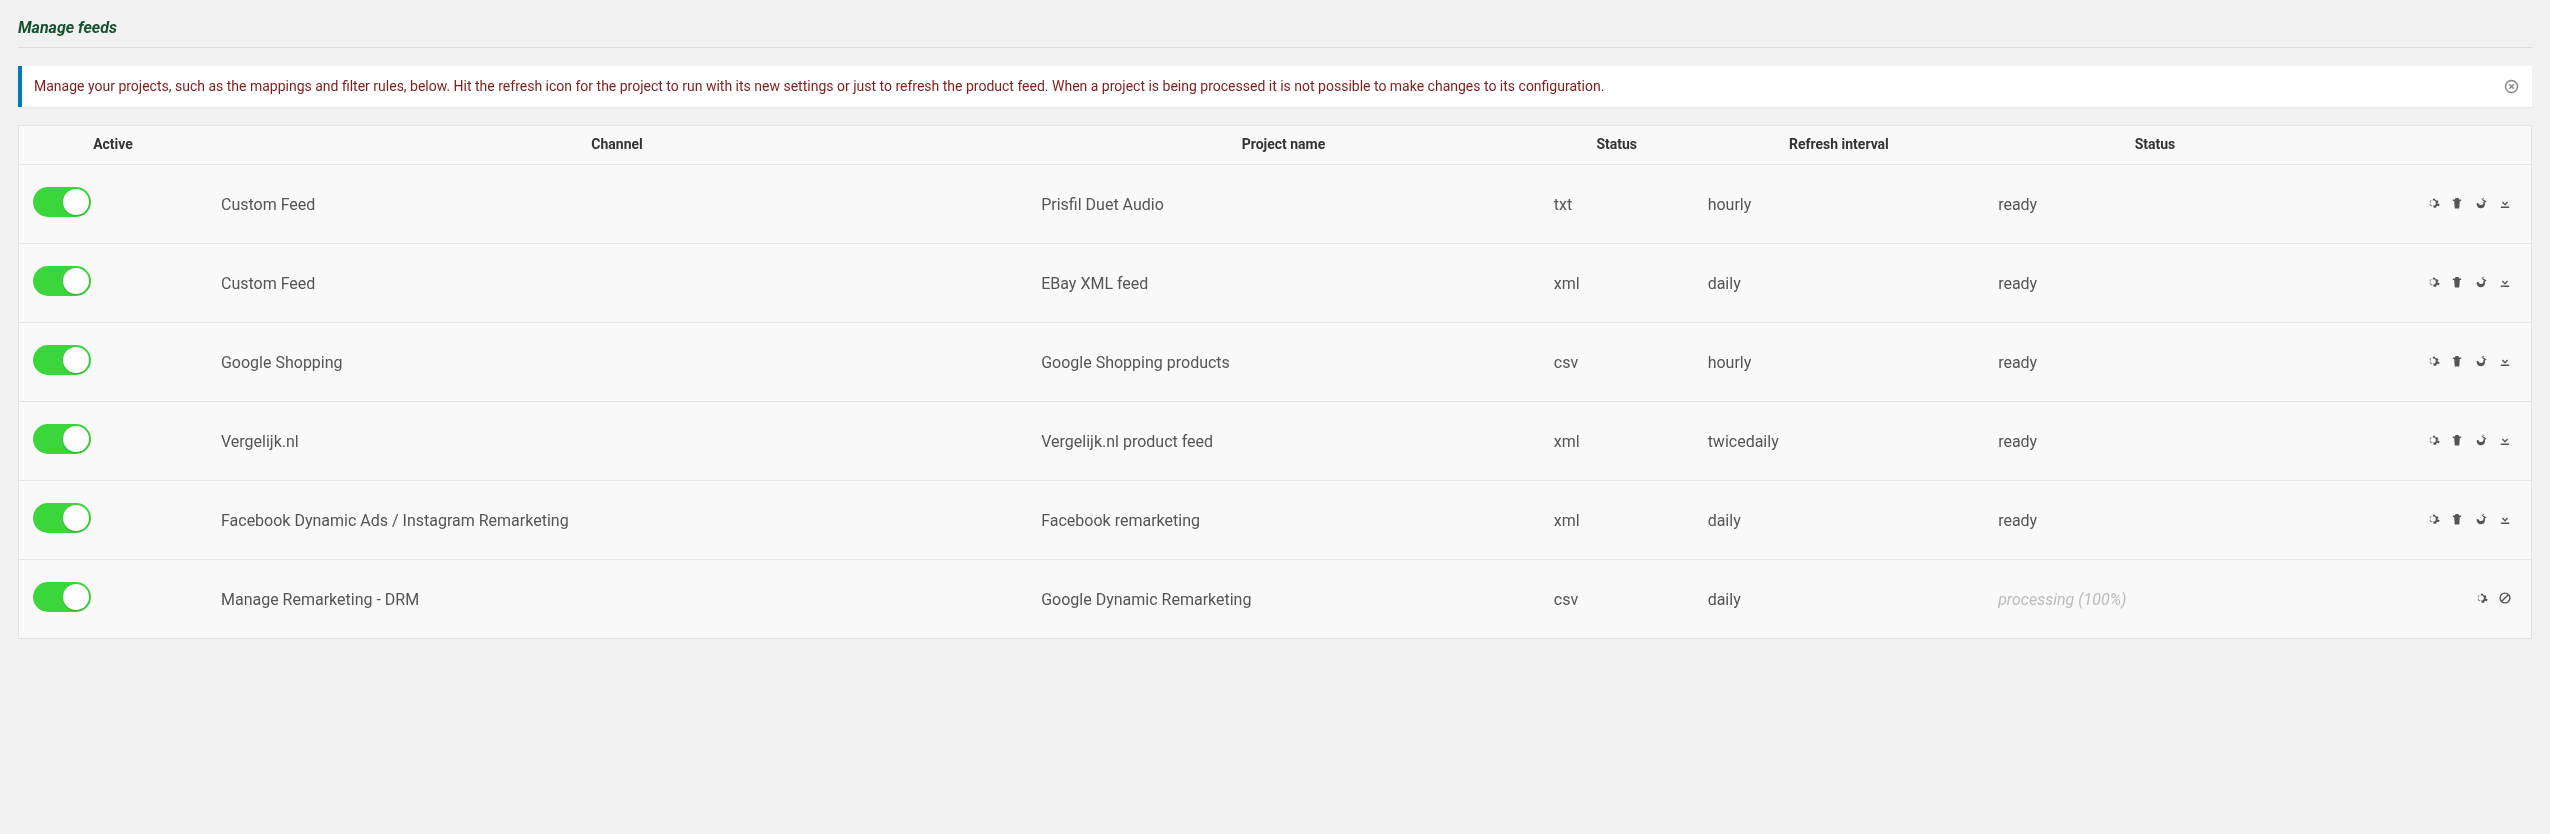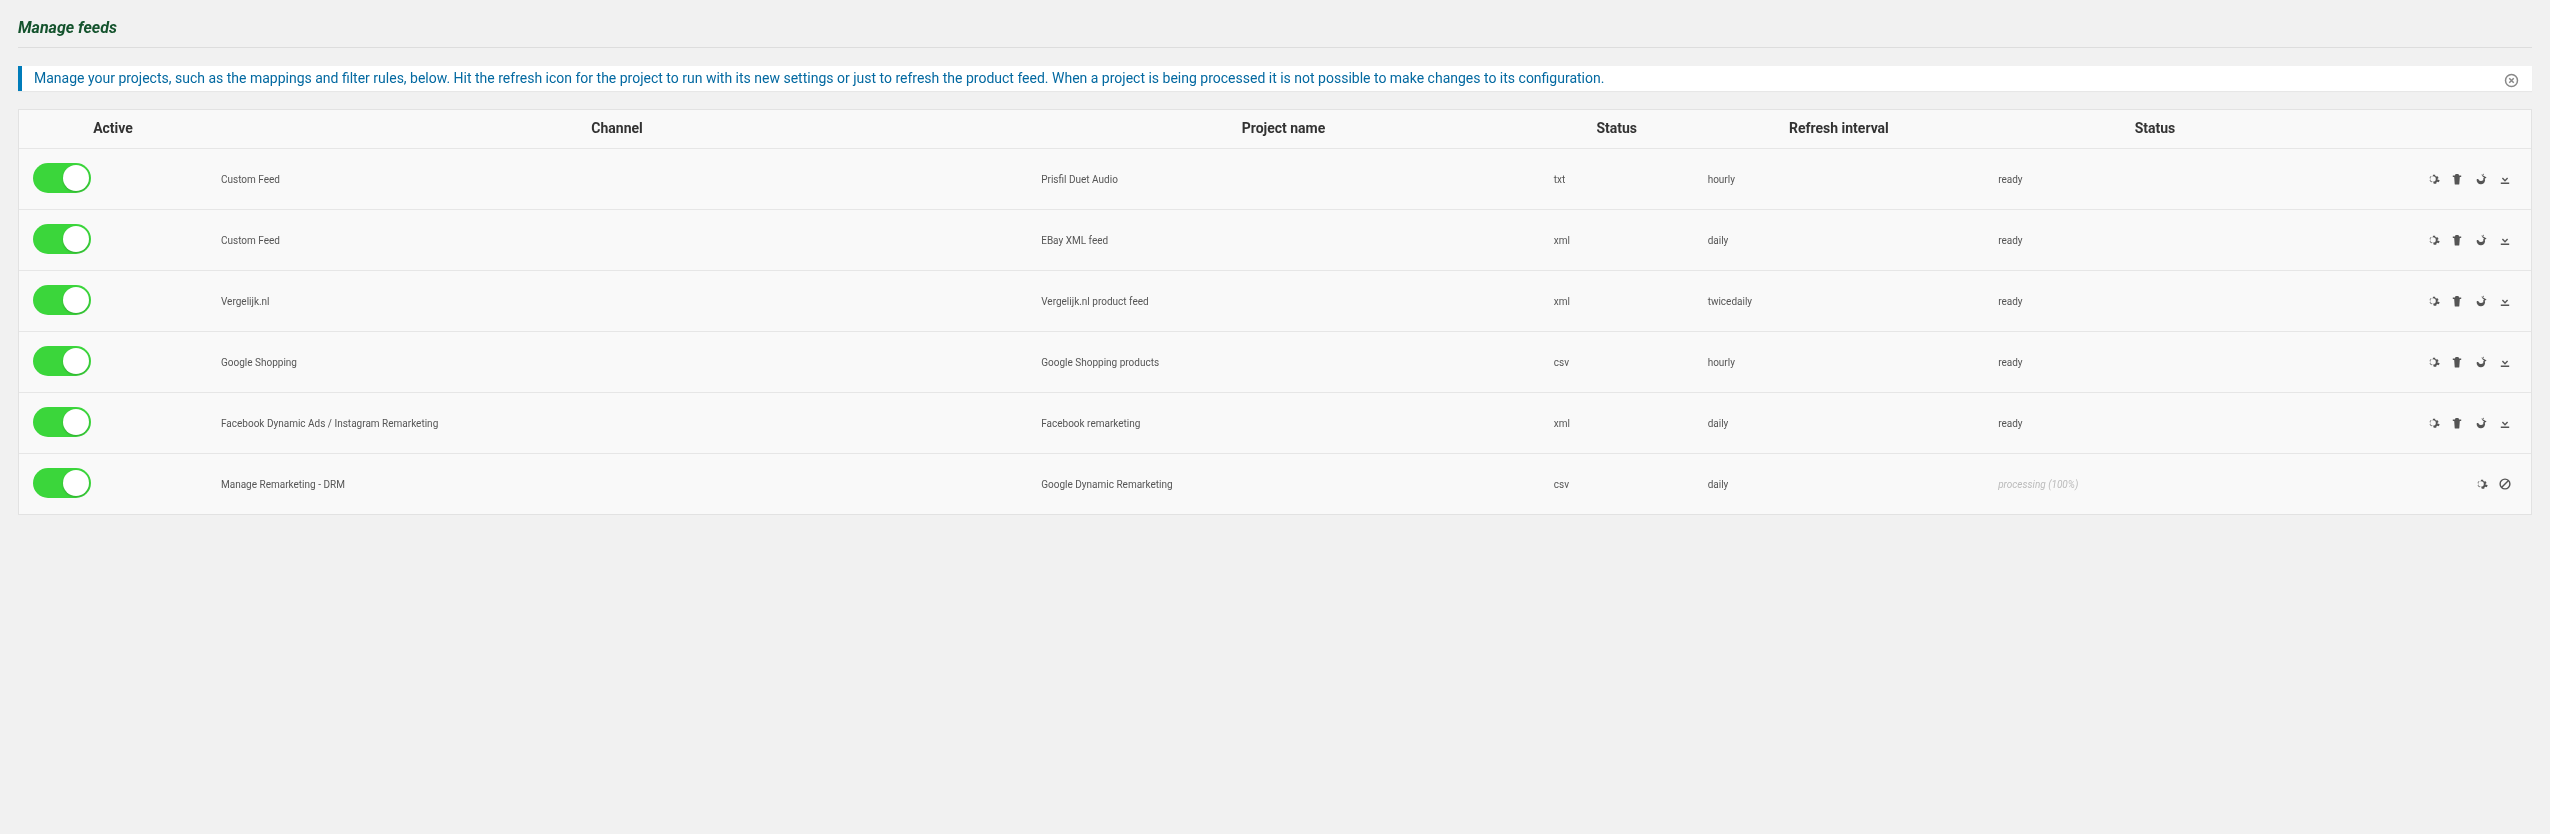--- a/index.html
+++ b/index.html
@@ -14,29 +14,29 @@
       font-style: italic;
       font-weight: 700;
       font-size: 16px;
       color: #14532d;
       padding: 6px 0 10px;
       border-bottom: 1px solid #ddd;
       margin-bottom: 18px;
     }
     .notice {
       display: flex;
-      align-items: flex-end;
+      align-items: center;
       background: #fff;
       border-left: 4px solid #007cba;
       box-shadow: 0 1px 1px rgba(0,0,0,0.04);
-      padding: 2px 12px;
+      padding: 10px 12px;
       margin: 0 0 18px 0;
       font-size: 14px;
       line-height: 1.5;
-      color: #0369a1;
+      color: #7f1d1d;
     }
     .notice-text { flex: 1; padding-right: 24px; }
     .notice-dismiss {
       display: inline-flex;
       align-items: center;
       justify-content: center;
       width: 18px; height: 18px;
       color: #888;
       cursor: pointer;
       margin-left: 12px;
@@ -56,24 +56,24 @@
       font-weight: 700;
       color: #333;
       font-size: 14px;
       padding: 10px 14px 12px;
       background: #f9f9f9;
     }
     tbody tr {
       border-top: 1px solid #e6e6e6;
     }
     tbody td {
-      padding: 14px 14px;
+      padding: 22px 14px;
       vertical-align: middle;
       color: #555;
-      font-size: 10px;
+      font-size: 16px;
     }
     .col-active { width: 110px; }
     .col-channel { width: 480px; }
     .col-project { width: 300px; }
     .col-format { width: 90px; }
     .col-refresh { width: 170px; }
     .col-status { width: 200px; }
     .col-actions { width: 100px; text-align: right; }
     td.col-actions { text-align: right; white-space: nowrap; padding-right: 18px; }
     .status-processing { color: #bbb; font-style: italic; }
@@ -191,54 +191,54 @@
               </span>
               <span class="act">
                 <svg>
                   <use href="#download"></use>
                 </svg>
               </span>
             </span></td>
         </tr>
         <tr>
           <td class="col-active"><span class="toggle"><span class="knob"></span></span></td>
+          <td class="col-channel">Google Shopping</td>
+          <td class="col-project">Google Shopping products</td>
+          <td class="col-format">csv</td>
+          <td class="col-refresh">hourly</td>
+          <td class="col-status">ready</td>
+          <td class="col-actions"><span class="action-icons">
+              <span class="act">
+                <svg>
+                  <use href="#gear"></use>
+                </svg>
+              </span>
+              <span class="act">
+                <svg>
+                  <use href="#trash"></use>
+                </svg>
+              </span>
+              <span class="act">
+                <svg>
+                  <use href="#refresh"></use>
+                </svg>
+              </span>
+              <span class="act">
+                <svg>
+                  <use href="#download"></use>
+                </svg>
+              </span>
+            </span></td>
+        </tr>
+        <tr>
+          <td class="col-active"><span class="toggle"><span class="knob"></span></span></td>
           <td class="col-channel">Vergelijk.nl</td>
           <td class="col-project">Vergelijk.nl product feed</td>
           <td class="col-format">xml</td>
           <td class="col-refresh">twicedaily</td>
-          <td class="col-status">ready</td>
-          <td class="col-actions"><span class="action-icons">
-              <span class="act">
-                <svg>
-                  <use href="#gear"></use>
-                </svg>
-              </span>
-              <span class="act">
-                <svg>
-                  <use href="#trash"></use>
-                </svg>
-              </span>
-              <span class="act">
-                <svg>
-                  <use href="#refresh"></use>
-                </svg>
-              </span>
-              <span class="act">
-                <svg>
-                  <use href="#download"></use>
-                </svg>
-              </span>
-            </span></td>
-        </tr>
-        <tr>
-          <td class="col-active"><span class="toggle"><span class="knob"></span></span></td>
-          <td class="col-channel">Google Shopping</td>
-          <td class="col-project">Google Shopping products</td>
-          <td class="col-format">csv</td>
-          <td class="col-refresh">hourly</td>
           <td class="col-status">ready</td>
           <td class="col-actions"><span class="action-icons">
               <span class="act">
                 <svg>
                   <use href="#gear"></use>
                 </svg>
               </span>
               <span class="act">
                 <svg>
                   <use href="#trash"></use>

